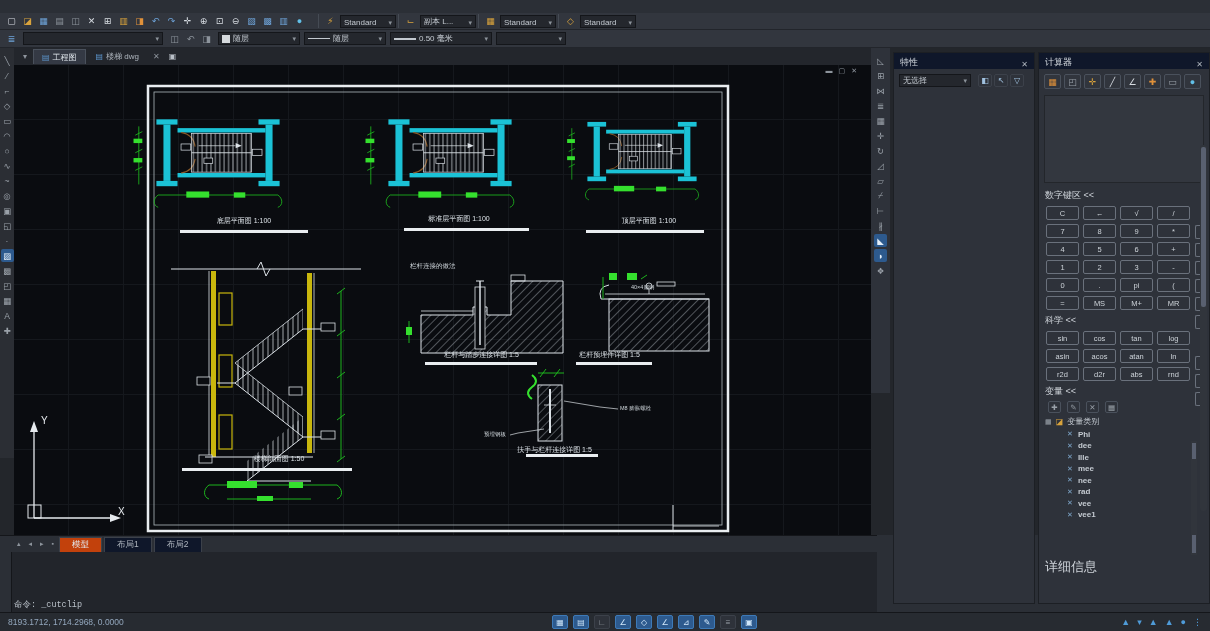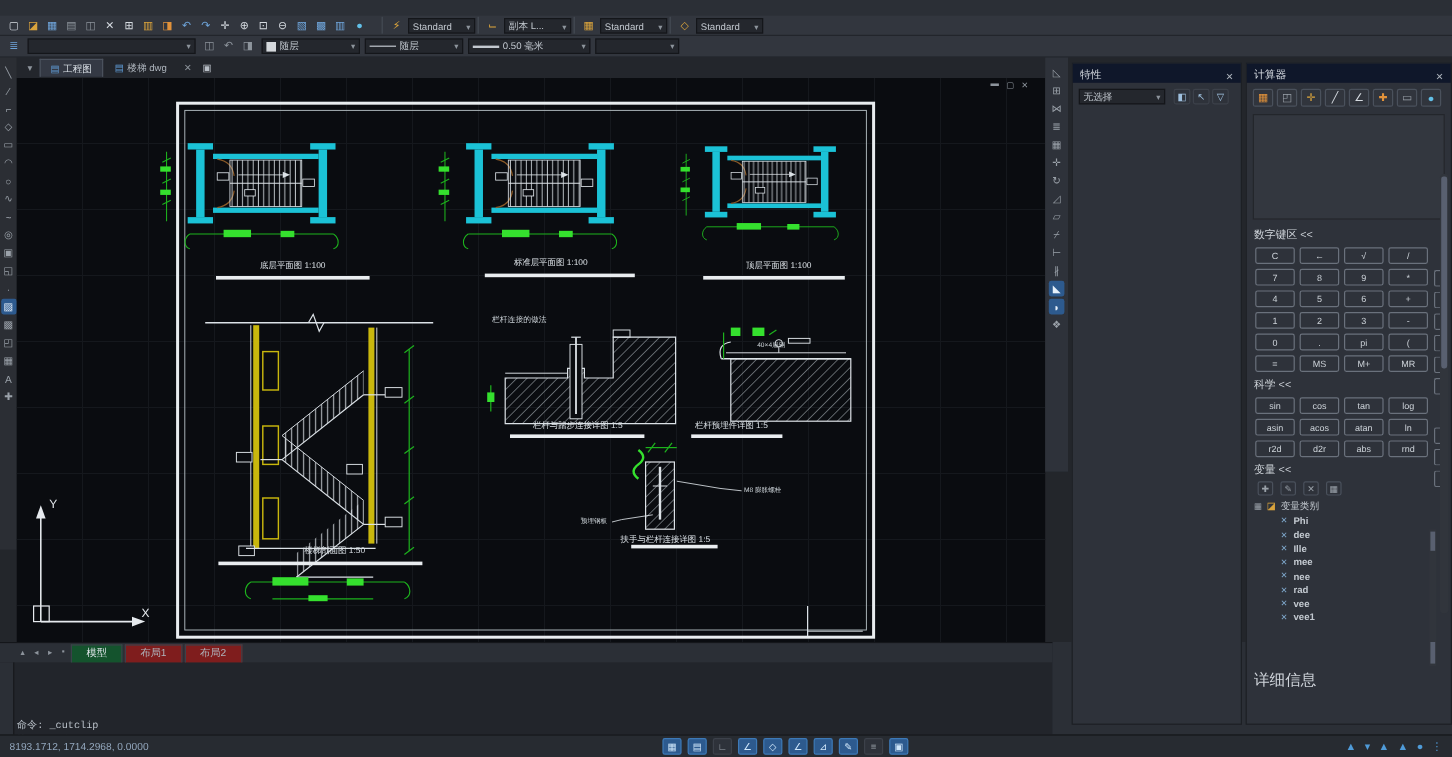--- a/index.html
+++ b/index.html
@@ -93,22 +93,22 @@
   .calc-thumb{position:absolute;left:1px;width:5px;background:#596070;border-radius:2px;}
   .tree-scroll{position:absolute;right:12px;top:388px;width:6px;height:114px;background:#31353c;}
   .tree-thumb{position:absolute;left:1px;width:4px;background:#596070;}
   .details-label{position:absolute;left:6px;top:505px;font-size:13px;color:#cfd4da;}
 
   
   .cmd{left:0;top:535px;width:877px;height:77px;background:#22252b;border-top:1px solid #14161a;}
   .cmd-gutter{position:absolute;left:0;top:16px;width:12px;height:61px;background:#2b2f36;border-right:1px solid #14161a;}
   .ltabs{position:absolute;left:0;top:0;width:877px;height:16px;background:#2b2f36;display:flex;align-items:center;gap:2px;padding-left:14px;font-size:8.5px;}
   .lnav{color:#8d949c;font-size:7px;padding:0 3px;}
-  .ltab{padding:1px 12px;color:#aeb5bd;background:#7f1d1d;border:1px solid #3c414a;border-bottom:none;}
-  .ltab[data-active="true"]{background:#14532d;color:#e2e7ec;}
+  .ltab{padding:1px 12px;color:#aeb5bd;background:#0f172a;border:1px solid #3c414a;border-bottom:none;}
+  .ltab[data-active="true"]{background:#c2410c;color:#e2e7ec;}
   .cmd-lines{position:absolute;left:14px;top:18px;font-family:"Liberation Mono","DejaVu Sans Mono",monospace;font-size:8.5px;color:#b9c0c8;line-height:11.5px;white-space:pre;}
 
   
   .statusbar{left:0;top:612px;width:1210px;height:19px;background:#272b31;border-top:1px solid #14161a;display:flex;align-items:center;}
   .coords{font-size:8.5px;color:#93a7bd;padding-left:8px;width:200px;}
   .toggles{display:flex;gap:5px;position:absolute;left:552px;}
   .tgl{width:16px;height:14px;display:flex;align-items:center;justify-content:center;font-size:8px;border-radius:2px;color:#9aa1a9;background:#2e323a;border:1px solid #3c414a;}
   .tgl[data-on="true"]{background:#2d5a8e;color:#cfe6fa;border-color:#3d7ab8;}
   .right-icons{position:absolute;right:8px;display:flex;gap:7px;align-items:center;}
   .ric{color:#4f9bd8;font-size:9px;}

